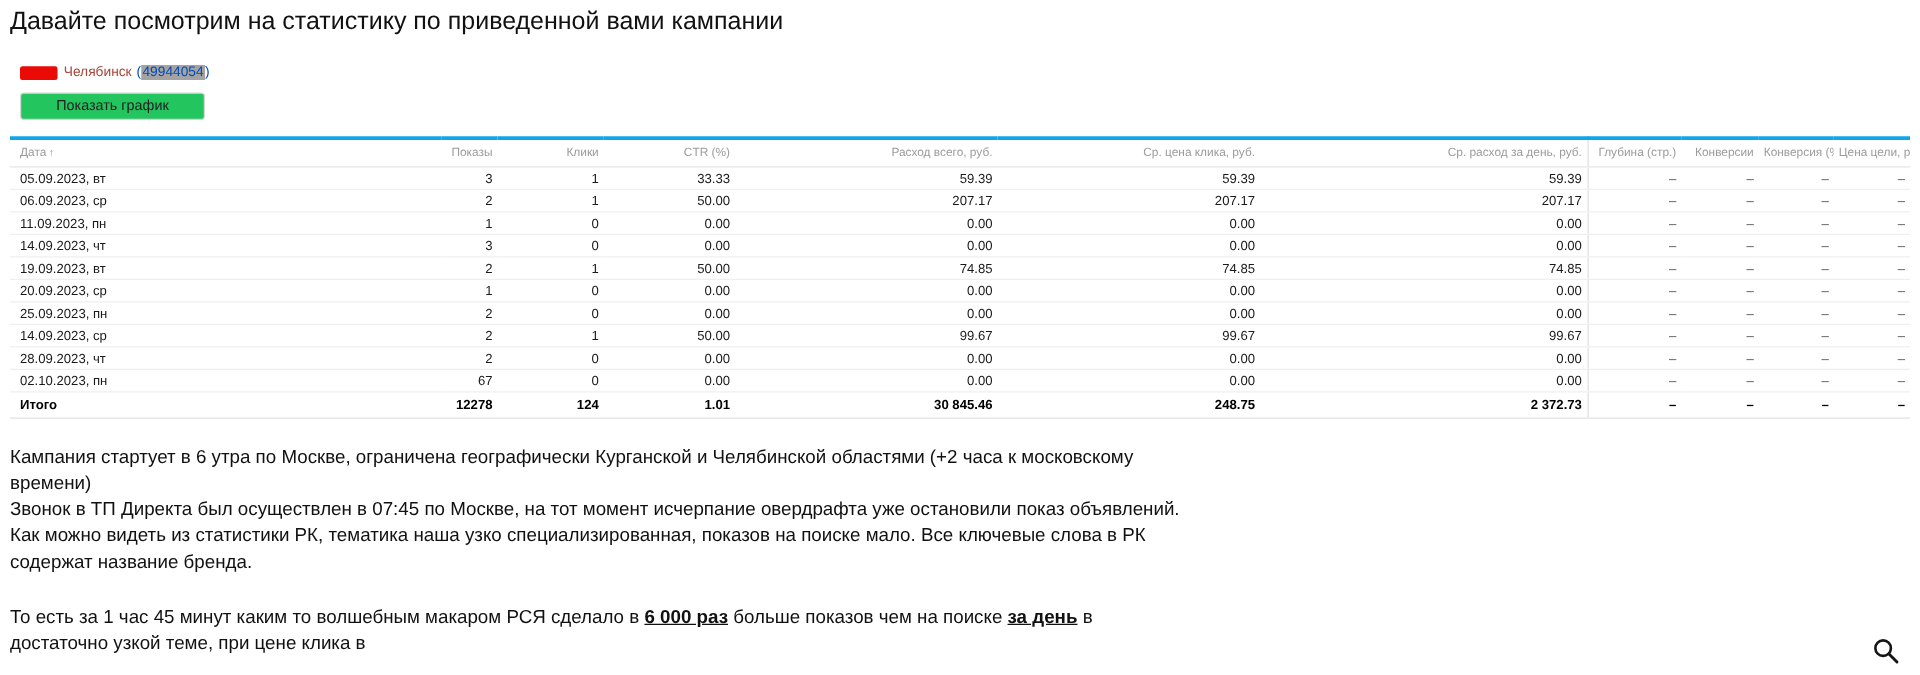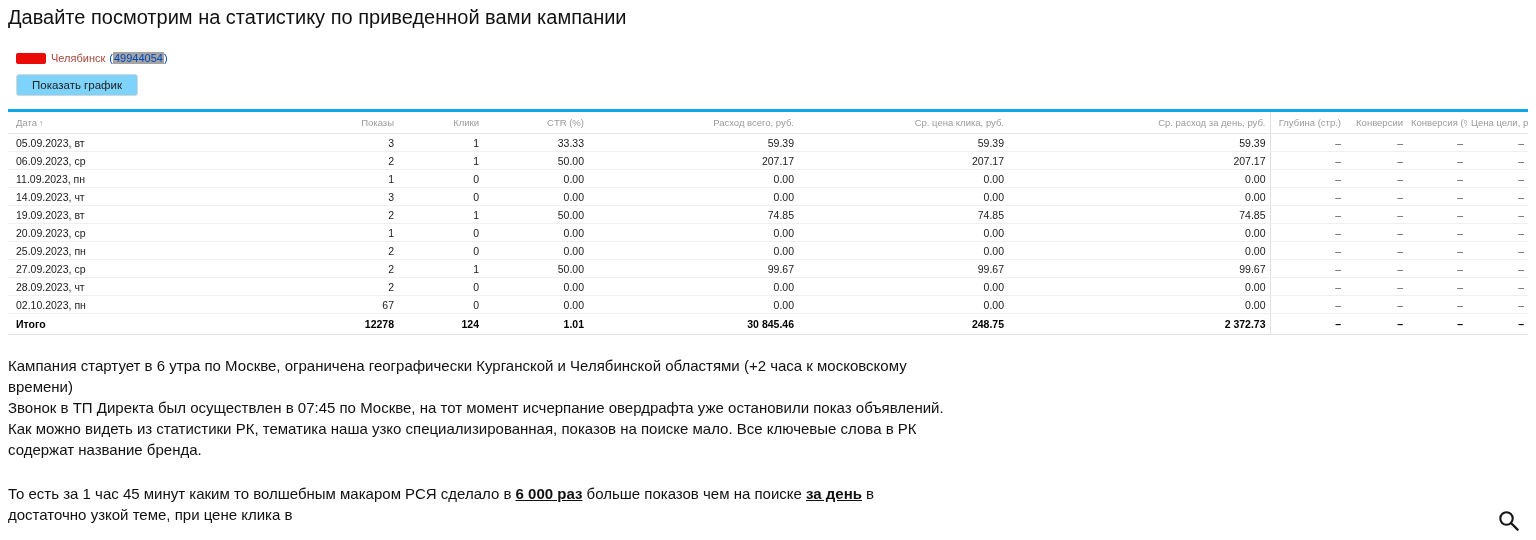--- a/index.html
+++ b/index.html
@@ -17,23 +17,23 @@
   .campaign-line { margin:23px 0 0 16px; font-size:11px; display:flex; align-items:center; }
   .redaction { width:30px; height:11px; background:#ea0b07; border-radius:2px; display:inline-block; margin-right:5px; }
   .campaign-name { color:#a9453a; cursor:pointer; }
   .campaign-id-wrap { color:#0049bb; margin-left:4px; }
   .campaign-id { background:#a3a3a3; color:#0049bb; padding:0 1px; }
 
   .show-chart-btn {
     margin:10px 0 0 16px;
     font-family:"Liberation Sans", sans-serif;
     font-size:11.5px; color:#222;
-    background:#7dd3fc;
+    background:#22c55e;
     border:1px solid #d5d5d5; border-radius:3px;
-    padding:4px 15px; cursor:pointer;
+    padding:4px 28px; cursor:pointer;
   }
 
   .stats-table {
     margin:13px 0 0 8px;
     width:1520px;
     border-collapse:collapse;
     table-layout:fixed;
     font-size:10.5px;
     border-top:3px solid #0ea5e9;
   }
@@ -199,21 +199,21 @@
         <td>0.00</td>
         <td>0.00</td>
         <td>0.00</td>
         <td>0.00</td>
         <td class="divided dash">–</td>
         <td class="dash">–</td>
         <td class="dash">–</td>
         <td class="dash">–</td>
       </tr>
       <tr>
-        <td class="cell-date">27.09.2023, ср</td>
+        <td class="cell-date">14.09.2023, ср</td>
         <td>2</td>
         <td>1</td>
         <td>50.00</td>
         <td>99.67</td>
         <td>99.67</td>
         <td>99.67</td>
         <td class="divided dash">–</td>
         <td class="dash">–</td>
         <td class="dash">–</td>
         <td class="dash">–</td>

